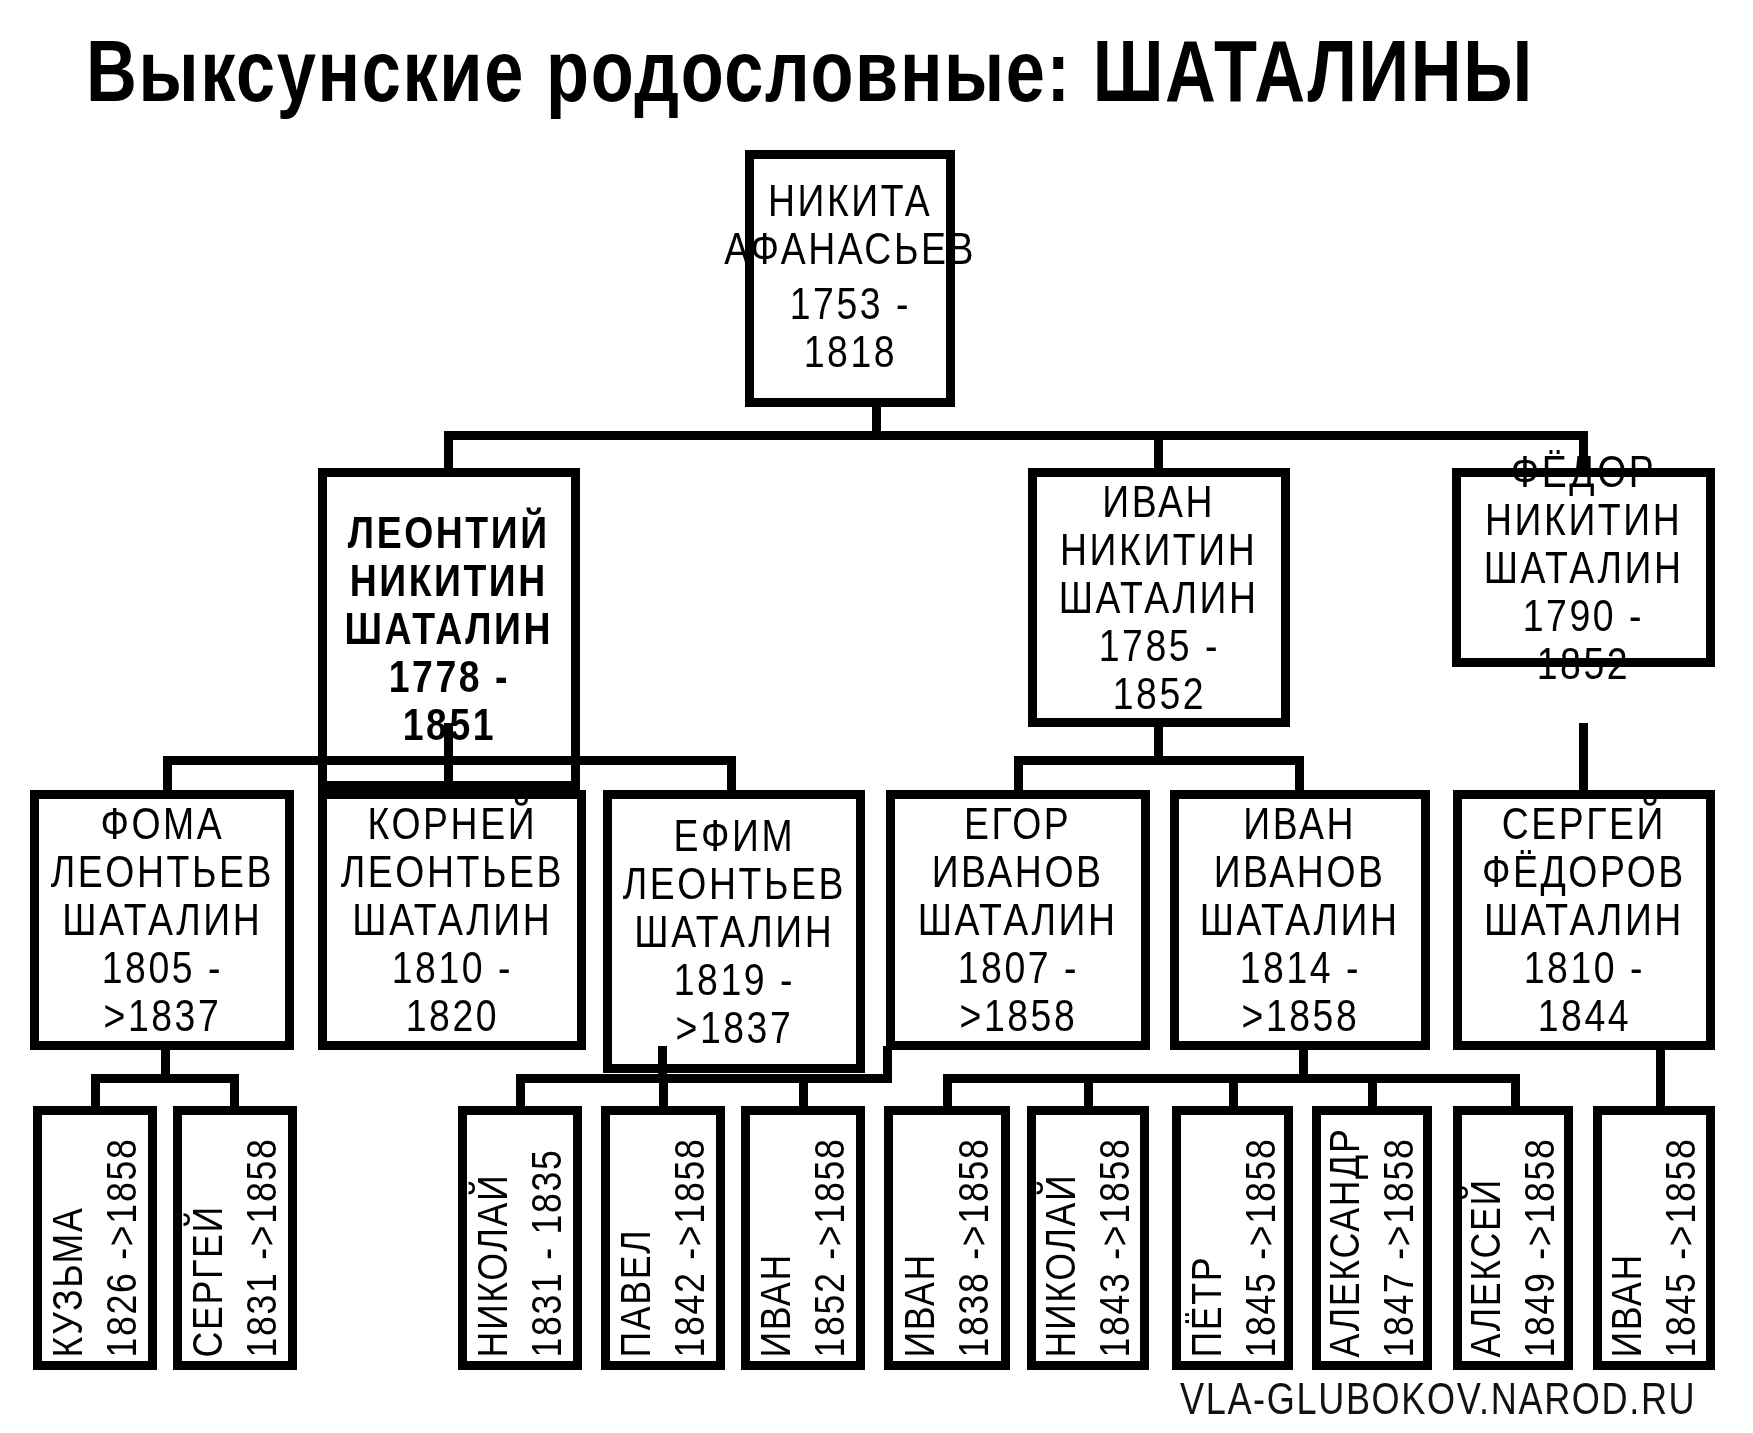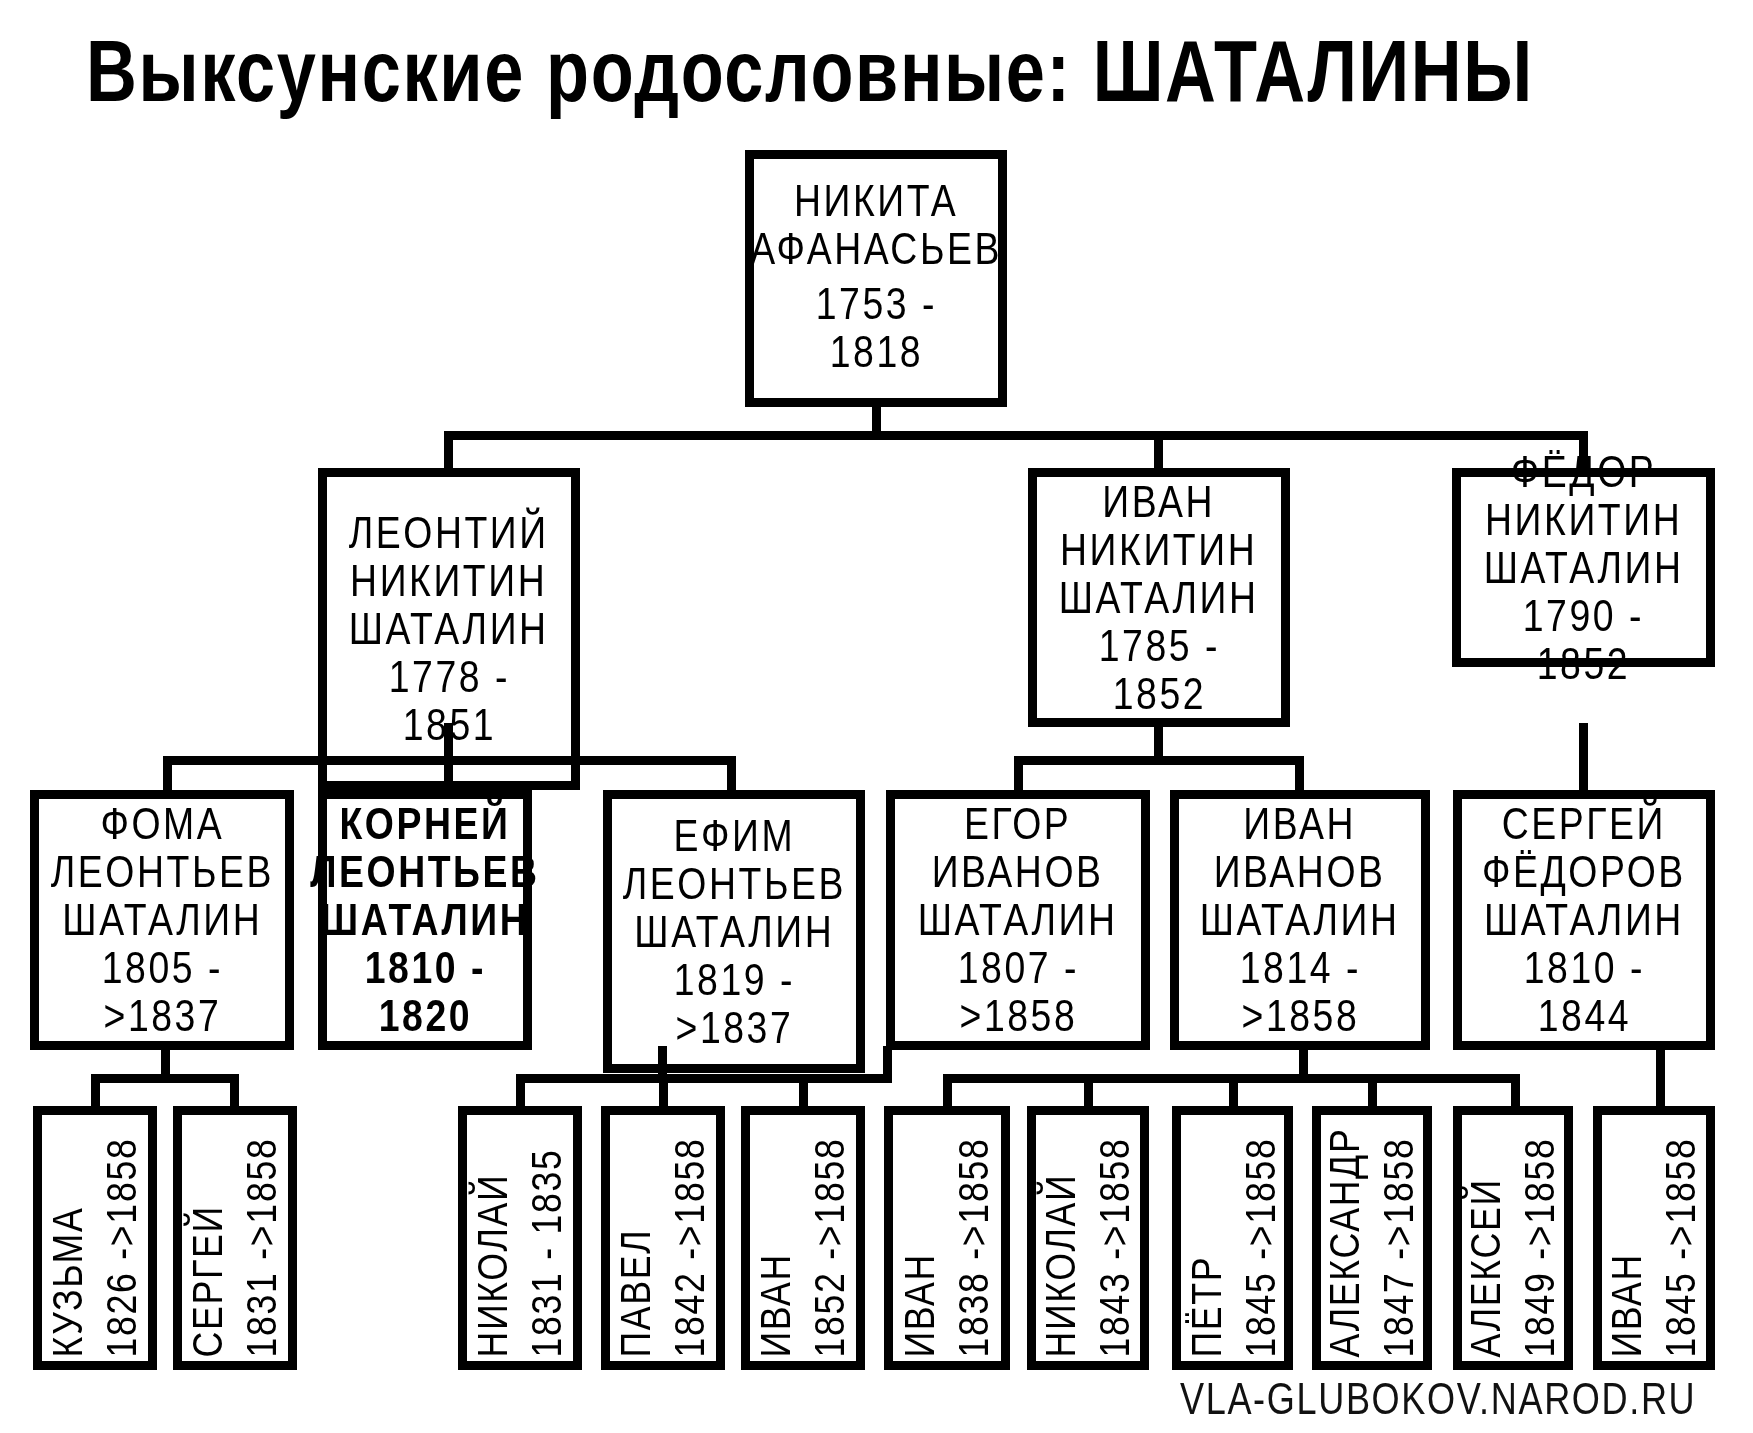--- a/index.html
+++ b/index.html
@@ -46,30 +46,30 @@
   }
   .vl,.hl{position:absolute;background:#000;}
   .vl{width:9px;}
   .hl{height:9px;}
 </style>
 </head>
 <body>
 
 <div class="title">Выксунские родословные:  ШАТАЛИНЫ</div>
 
-<div class="pbox root" style="left:745px;top:150px;width:262px;height:257px;">
+<div class="pbox root" style="left:745px;top:150px;width:210px;height:257px;">
   <div class="content">
     <div class="nm">НИКИТА
 АФАНАСЬЕВ</div>
     <div class="dt">1753 -
 1818</div>
   </div>
 </div>
 
-<div class="pbox" style="left:318px;top:468px;width:262px;height:322px;">
+<div class="pbox" style="left:318px;top:468px;width:262px;height:322px;font-weight:bold;">
   <div class="content">
     <div class="nm">ЛЕОНТИЙ
 НИКИТИН
 ШАТАЛИН</div>
     <div class="dt">1778 -
 1851</div>
   </div>
 </div>
 <div class="pbox" style="left:1028px;top:468px;width:262px;height:259px;">
   <div class="content">
@@ -92,21 +92,21 @@
 
 <div class="pbox" style="left:30px;top:790px;width:264px;height:260px;">
   <div class="content">
     <div class="nm">ФОМА
 ЛЕОНТЬЕВ
 ШАТАЛИН</div>
     <div class="dt">1805 -
 &gt;1837</div>
   </div>
 </div>
-<div class="pbox" style="left:318px;top:790px;width:214px;height:260px;font-weight:bold;">
+<div class="pbox" style="left:318px;top:790px;width:268px;height:260px;">
   <div class="content">
     <div class="nm">КОРНЕЙ
 ЛЕОНТЬЕВ
 ШАТАЛИН</div>
     <div class="dt">1810 -
 1820</div>
   </div>
 </div>
 <div class="pbox" style="left:603px;top:790px;width:262px;height:283px;">
   <div class="content">

